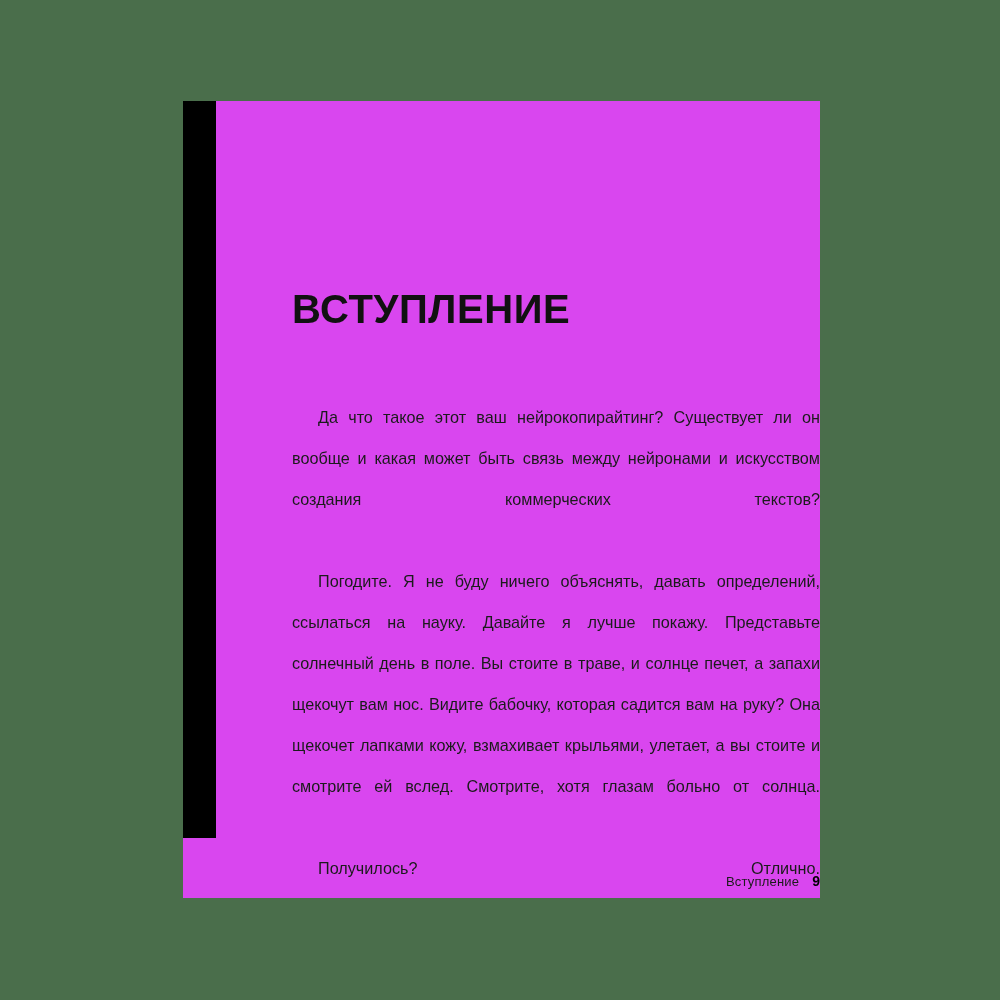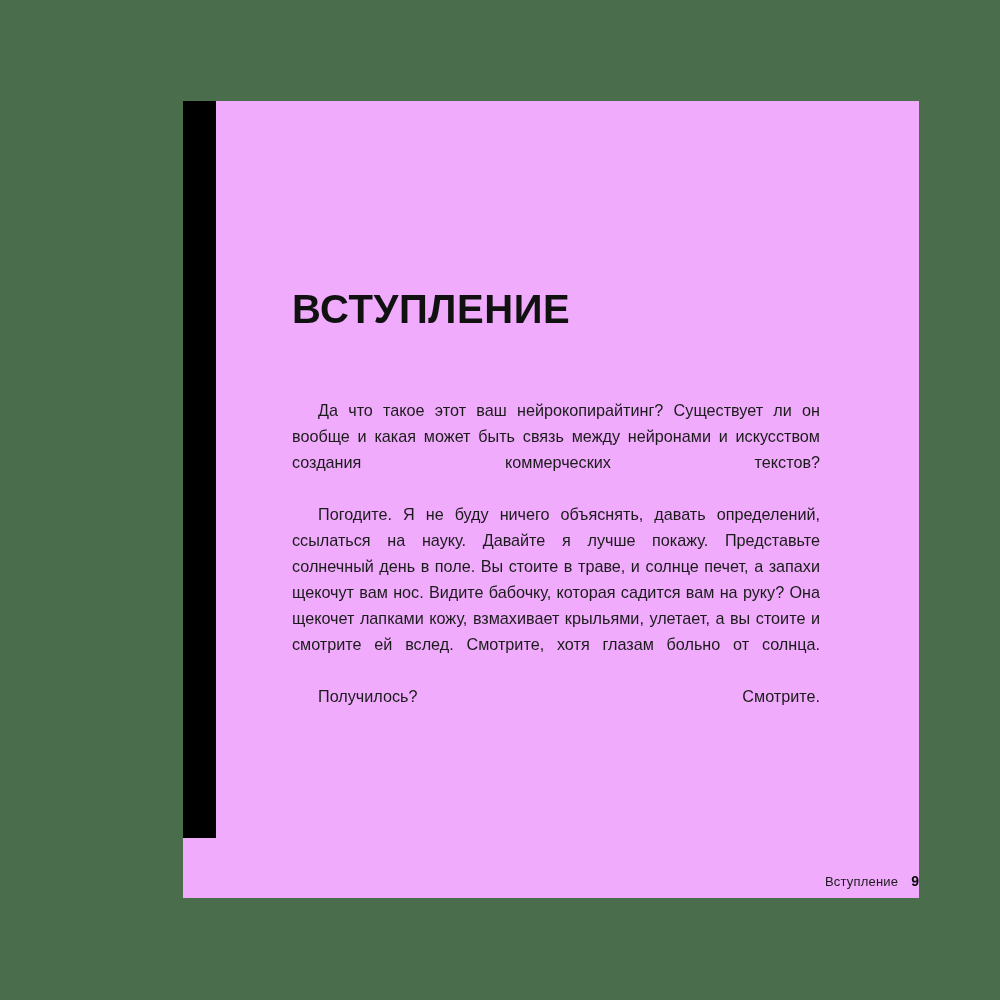--- a/index.html
+++ b/index.html
@@ -19,23 +19,23 @@
     position: relative;
     width: 1000px;
     height: 1000px;
   }
 
   
   .book-page {
     position: absolute;
     left: 183px;
     top: 101px;
-    width: 736px;          
+    width: 637px;          
     height: 797px;         
-    background: #f0abfc;
+    background: #d946ef;
     box-sizing: border-box;
   }
 
   
   .spine-band {
     position: absolute;
     left: 0;
     top: 0;
     width: 33px;
     height: 737px;         
@@ -69,21 +69,21 @@
   .body-copy {
     position: absolute;
     left: 0;
     top: 296px;            
     width: 528px;
   }
 
   .body-copy p {
     margin: 0;
     font-size: 16.2px;
-    line-height: 26px;
+    line-height: 41px;
     color: #1b1b1b;
     text-align: justify;
     text-indent: 26px;
     text-justify: inter-word;
     font-family: "Liberation Sans", "DejaVu Sans", sans-serif;
     -webkit-hyphens: manual;
     hyphens: manual;
   }
   
   .body-copy p::after {
@@ -126,21 +126,21 @@
 
     <div class="spine-band"></div>
 
     <div class="page-content">
 
       <h1 class="chapter-title">ВСТУПЛЕНИЕ</h1>
 
       <div class="body-copy">
         <p>Да что такое этот ваш нейрокопирайтинг? Существует ли он вообще и какая может быть связь между нейронами и искусством создания коммерческих текстов?</p>
         <p>Погодите. Я не буду ничего объяснять, давать определений, ссылаться на науку. Давайте я лучше покажу. Представьте солнечный день в поле. Вы стоите в траве, и солнце печет, а запахи щекочут вам нос. Видите бабочку, которая садится вам на руку? Она щекочет лапками кожу, взмахивает крыльями, улетает, а вы стоите и смотрите ей вслед. Смотрите, хотя глазам больно от солнца.</p>
-        <p>Получилось? Смотрите.</p>
+        <p>Получилось? Отлично.</p>
       </div>
 
     </div>
 
     <div class="page-footer">
       <span class="footer-label">Вступление</span>
       <span class="footer-page-number">9</span>
     </div>
 
   </div>

